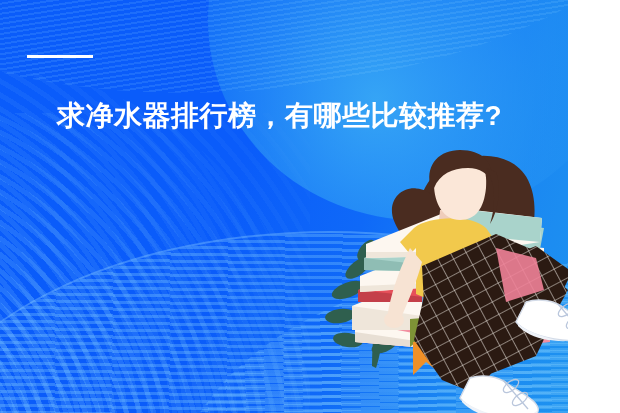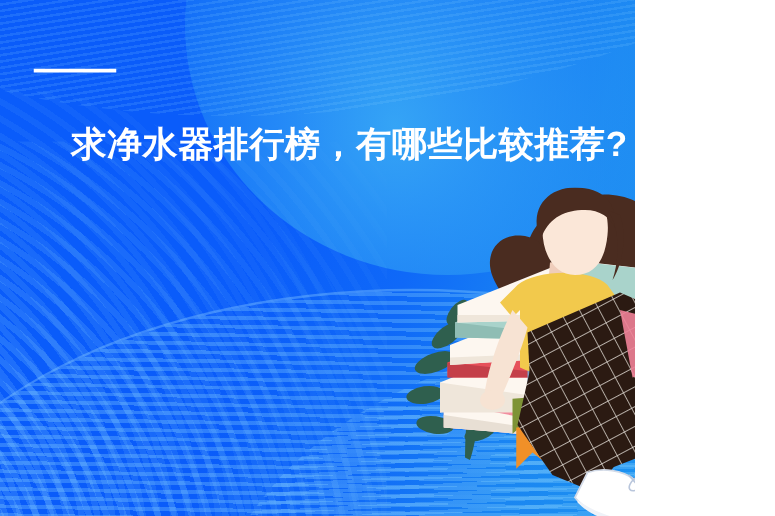--- a/index.html
+++ b/index.html
@@ -6,21 +6,21 @@
     margin: 0;
     padding: 0;
     background: #ffffff;
   }
   body {
     font-family: "Liberation Sans", "DejaVu Sans", sans-serif;
   }
 
   #banner {
     position: relative;
-    width: 508px;
+    width: 568px;
     height: 413px;
     overflow: hidden;
     background: #0a5cfa;
     text-align: right;
   }
 
   
   .bg-base {
     position: absolute;
     inset: 0;

